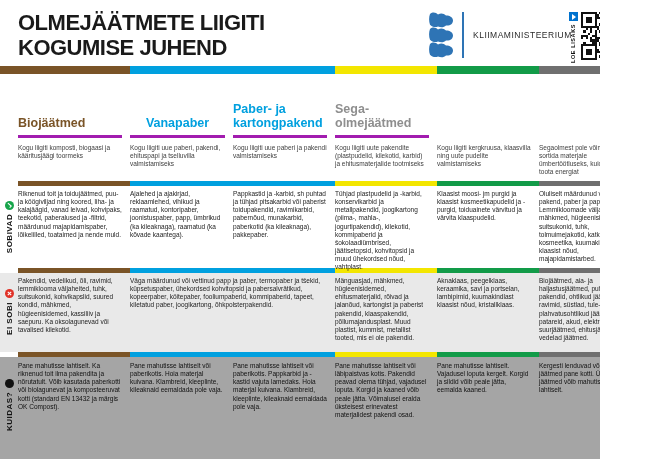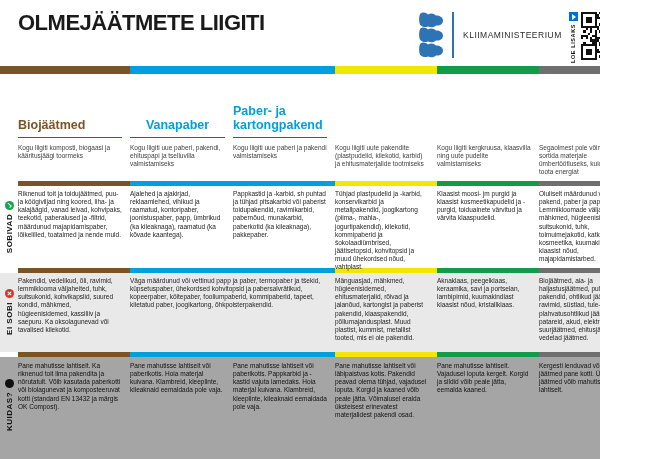--- a/index.html
+++ b/index.html
@@ -2,21 +2,21 @@
 <html><head>
 <meta charset="utf-8">
 <style>
   html,body{margin:0;padding:0;background:#fff;}
   .page{position:relative;width:600px;height:459px;background:#fff;overflow:hidden;
         font-family:"Liberation Sans",sans-serif;color:#1a1a1a;}
 
   
   .title{position:absolute;left:18px;top:10px;font-size:22px;line-height:25px;
          font-weight:bold;letter-spacing:-0.5px;color:#1a1a1a;}
-  .brand{position:absolute;left:418px;top:11px;display:flex;align-items:center;height:48px;}
+  .brand{position:absolute;left:428px;top:11px;display:flex;align-items:center;height:48px;}
   .brand .divider{width:2px;height:46px;margin:0 9px 0 8px;}
   .ministry{font-size:8.5px;letter-spacing:0.5px;color:#2b2b2b;}
 
   .qrblock{position:absolute;left:568px;top:12px;display:flex;gap:3px;}
   .qrside{display:flex;flex-direction:column;align-items:center;width:10px;}
   .qrarrow{width:9px;height:9px;display:flex;align-items:center;justify-content:center;}
   .qrarrow::after{content:"";border:3px solid transparent;border-left:4px solid #fff;margin-left:4px;}
   .qrlabel{writing-mode:vertical-rl;transform:rotate(180deg);font-size:5.5px;font-weight:bold;
            letter-spacing:0.6px;color:#111;margin-top:3px;}
   .qrsvg{width:48px;height:48px;}
@@ -28,21 +28,21 @@
   .bar-top .s4{width:102px}.bar-top .s5{width:102px}.bar-top .s6{width:111px}
   .bar-mid{left:18px;width:616px;height:5px;}
   .bar-mid .s1{width:112px}.bar-mid .s2{width:103px}.bar-mid .s3{width:102px}
   .bar-mid .s4{width:102px}.bar-mid .s5{width:102px}.bar-mid .s6{width:95px}
   .b2{top:181px}.b3{top:268px}.b4{top:352px}
 
   
   .cols{position:absolute;left:18px;width:616px;display:grid;
         grid-template-columns:104px 95px 94px 94px 94px 95px;column-gap:8px;}
   .row-head{top:90px;height:48px;align-items:end;}
-  .col-head{font-size:12.5px;font-weight:bold;line-height:1.08;border-bottom:1px solid #a21caf;
+  .col-head{font-size:12.5px;font-weight:bold;line-height:1.08;border-bottom:3px solid #a21caf;
             padding-bottom:5px;}
   .row-desc{top:144px;}
   .desc{font-size:6.5px;line-height:1.25;color:#3d3d3d;}
   .row-sob{top:190px;}
   .row-how{top:362px;}
   .cell{font-size:6.5px;line-height:1.25;color:#222;}
   .row-how .cell{color:#101010;}
   .row-nosob{position:absolute;left:18px;top:277px;width:616px;display:grid;
              grid-template-columns:104px 197px 94px 94px 95px;column-gap:8px;}
 
@@ -60,20 +60,21 @@
   .sl-how{width:96px;left:-39px;top:398px;}
   .badge{width:9px;height:9px;flex:0 0 9px;}
 </style>
 </head>
 <body>
 
 <div class="page">
 
   <div class="title">
     <div>OLMEJÄÄTMETE LIIGITI</div>
+    <div>KOGUMISE JUHEND</div>
   </div>
 
   <div class="brand">
     <svg class="lions" width="26" height="46" viewBox="0 0 26 46">
       <g fill="#2E74B5">
         <path d="M2 2 c3 -2.5 6 -1.5 8 0.5 c3 -2 6 -1 8 1 c4 0 7 2 7 5 c0 3.5 -3 5.5 -7 5 c-2 2 -5 2.2 -8 1 c-3 1.2 -6 0.2 -8 -1.8 c-1.2 -3 -1.2 -7.7 0 -10.7 z"></path>
         <path d="M2 17 c3 -2.5 6 -1.5 8 0.5 c3 -2 6 -1 8 1 c4 0 7 2 7 5 c0 3.5 -3 5.5 -7 5 c-2 2 -5 2.2 -8 1 c-3 1.2 -6 0.2 -8 -1.8 c-1.2 -3 -1.2 -7.7 0 -10.7 z"></path>
         <path d="M2 32 c3 -2.5 6 -1.5 8 0.5 c3 -2 6 -1 8 1 c4 0 7 2 7 5 c0 3.5 -3 5.5 -7 5 c-2 2 -5 2.2 -8 1 c-3 1.2 -6 0.2 -8 -1.8 c-1.2 -3 -1.2 -7.7 0 -10.7 z"></path>
       </g>
     </svg>
@@ -318,20 +319,21 @@
     <span class="s6" style="background: rgb(111, 111, 111);"></span>
   </div>
 
   <div class="strip strip-nosob"></div>
   <div class="strip strip-how"></div>
 
   <div class="cols row-head">
     <div class="col-head" style="color: rgb(122, 84, 39);">Biojäätmed</div>
     <div class="col-head" style="color: rgb(0, 160, 223); text-align: center;">Vanapaber</div>
     <div class="col-head" style="color: rgb(0, 160, 223);">Paber- ja kartongpakend</div>
+    <div class="col-head" style="color: rgb(142, 142, 142);">Sega-olmejäätmed</div>
   </div>
 
   <div class="cols row-desc">
     <div class="desc">Kogu liigiti komposti, biogaasi ja kääritusjäägi toormeks</div>
     <div class="desc">Kogu liigiti uue paberi, pakendi, ehituspapi ja tselluvilla valmistamiseks</div>
     <div class="desc">Kogu liigiti uue paberi ja pakendi valmistamiseks</div>
     <div class="desc">Kogu liigiti uute pakendite (plastpudelid, kilekotid, karbid) ja ehitusmaterjalide tootmiseks</div>
     <div class="desc">Kogu liigiti kergkruusa, klaasvilla ning uute pudelite valmistamiseks</div>
     <div class="desc">Segaolmest pole võimalik välja sortida materjale ümbertöötluseks, kuid saab toota energiat</div>
   </div>

